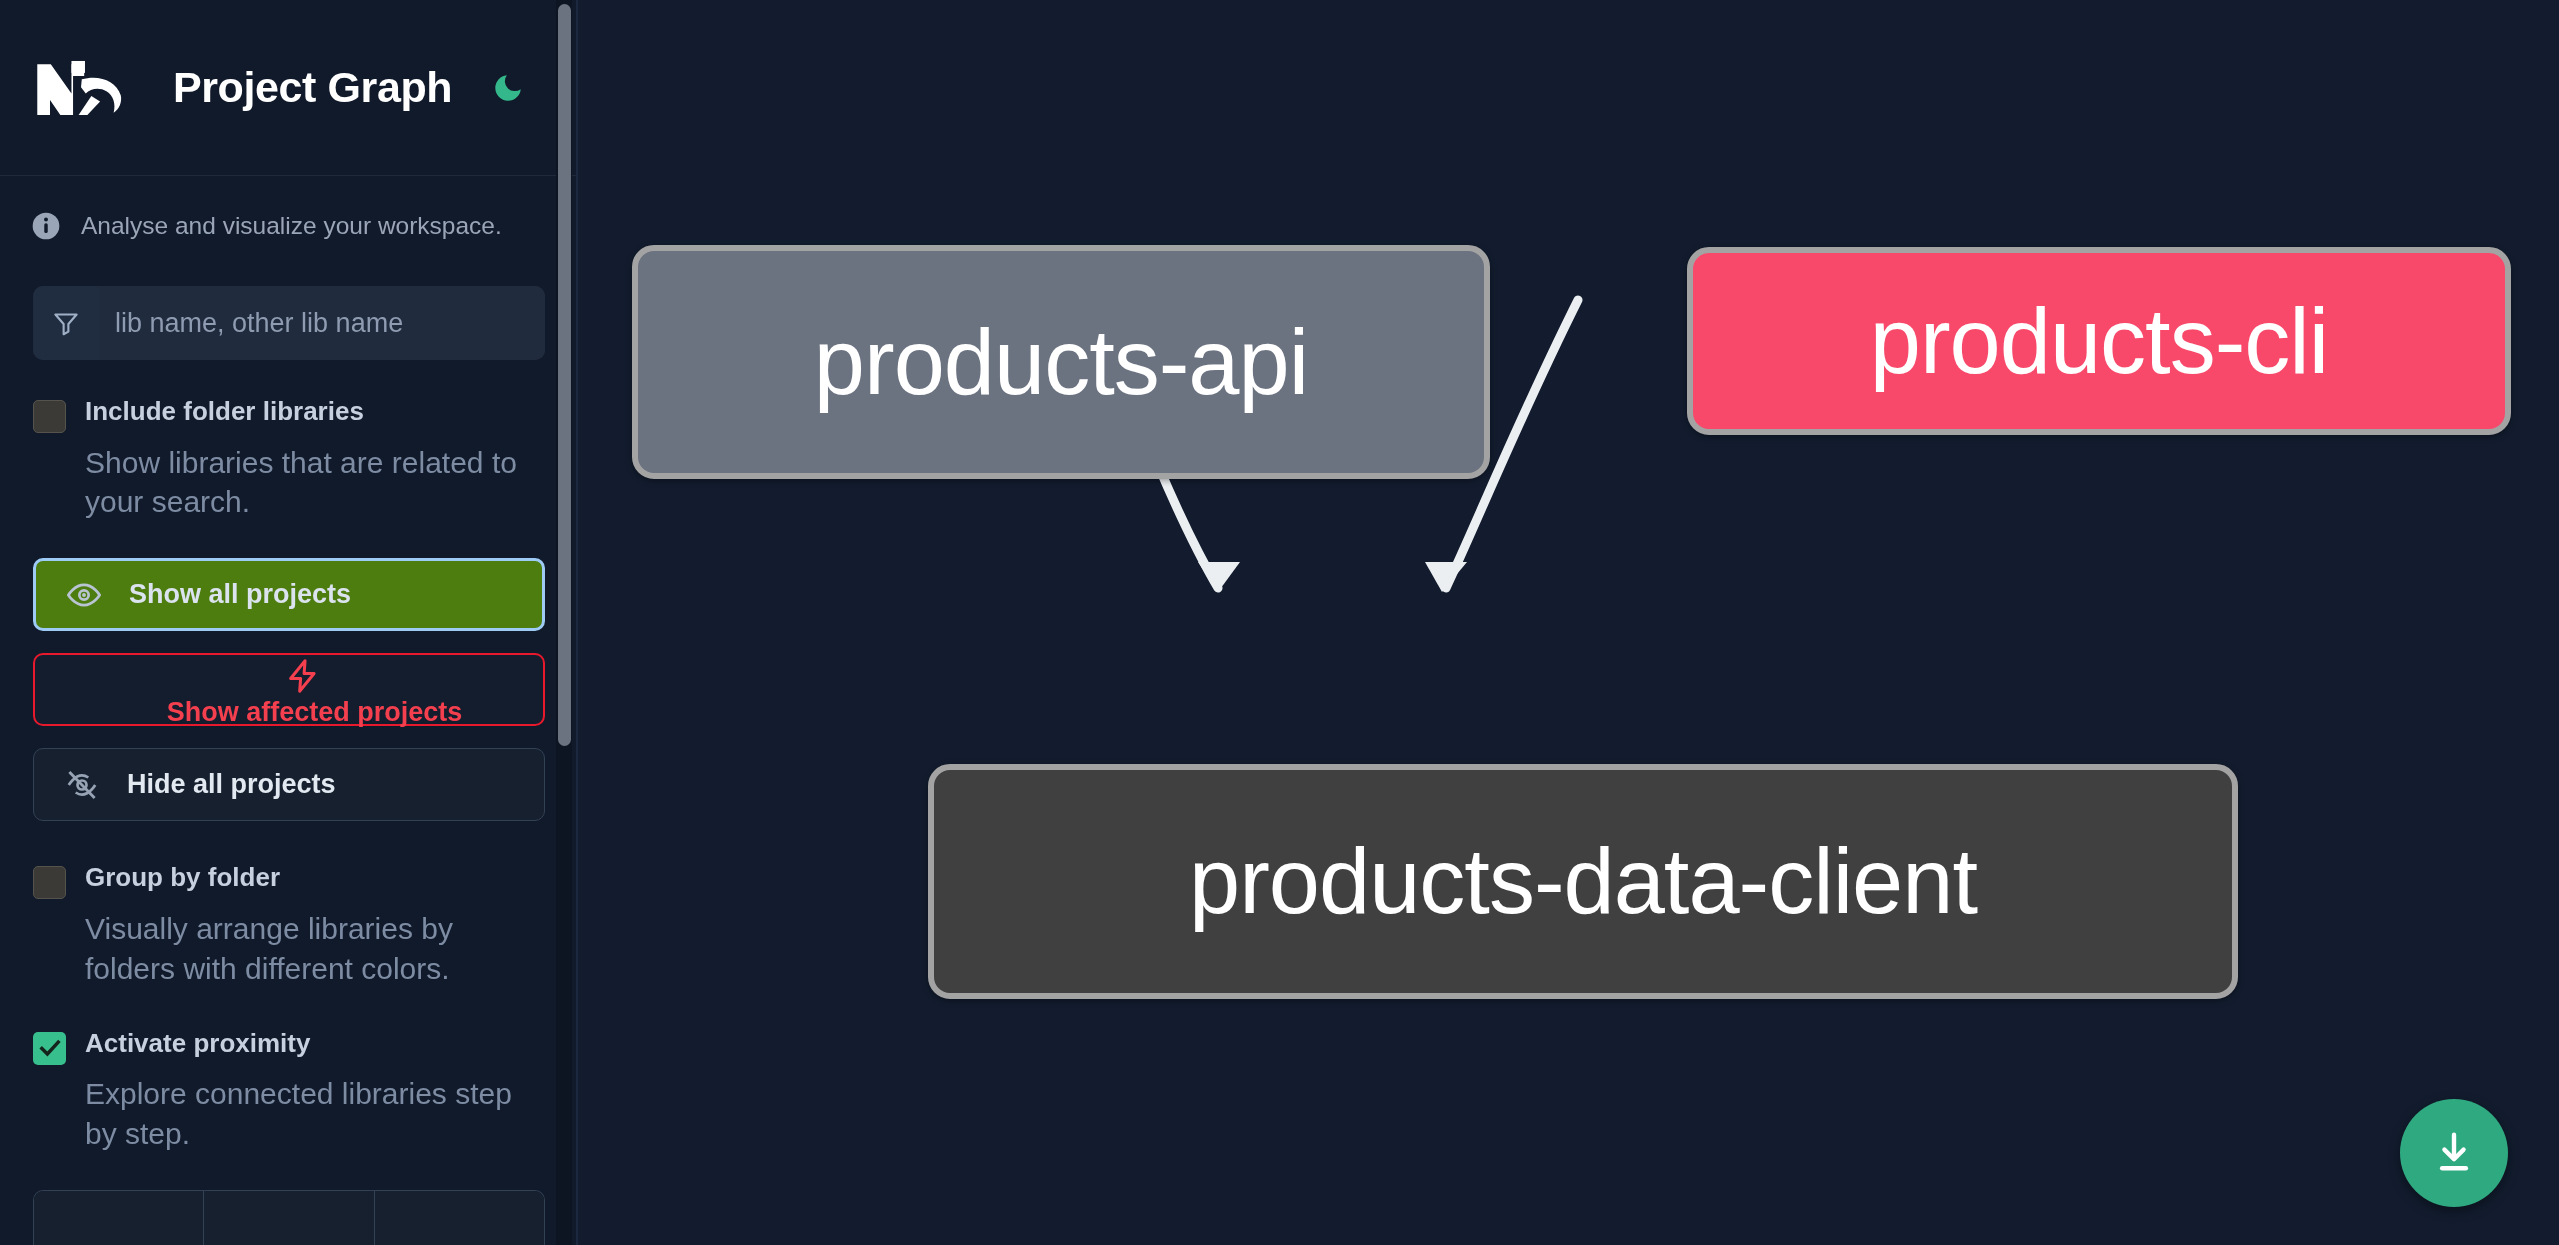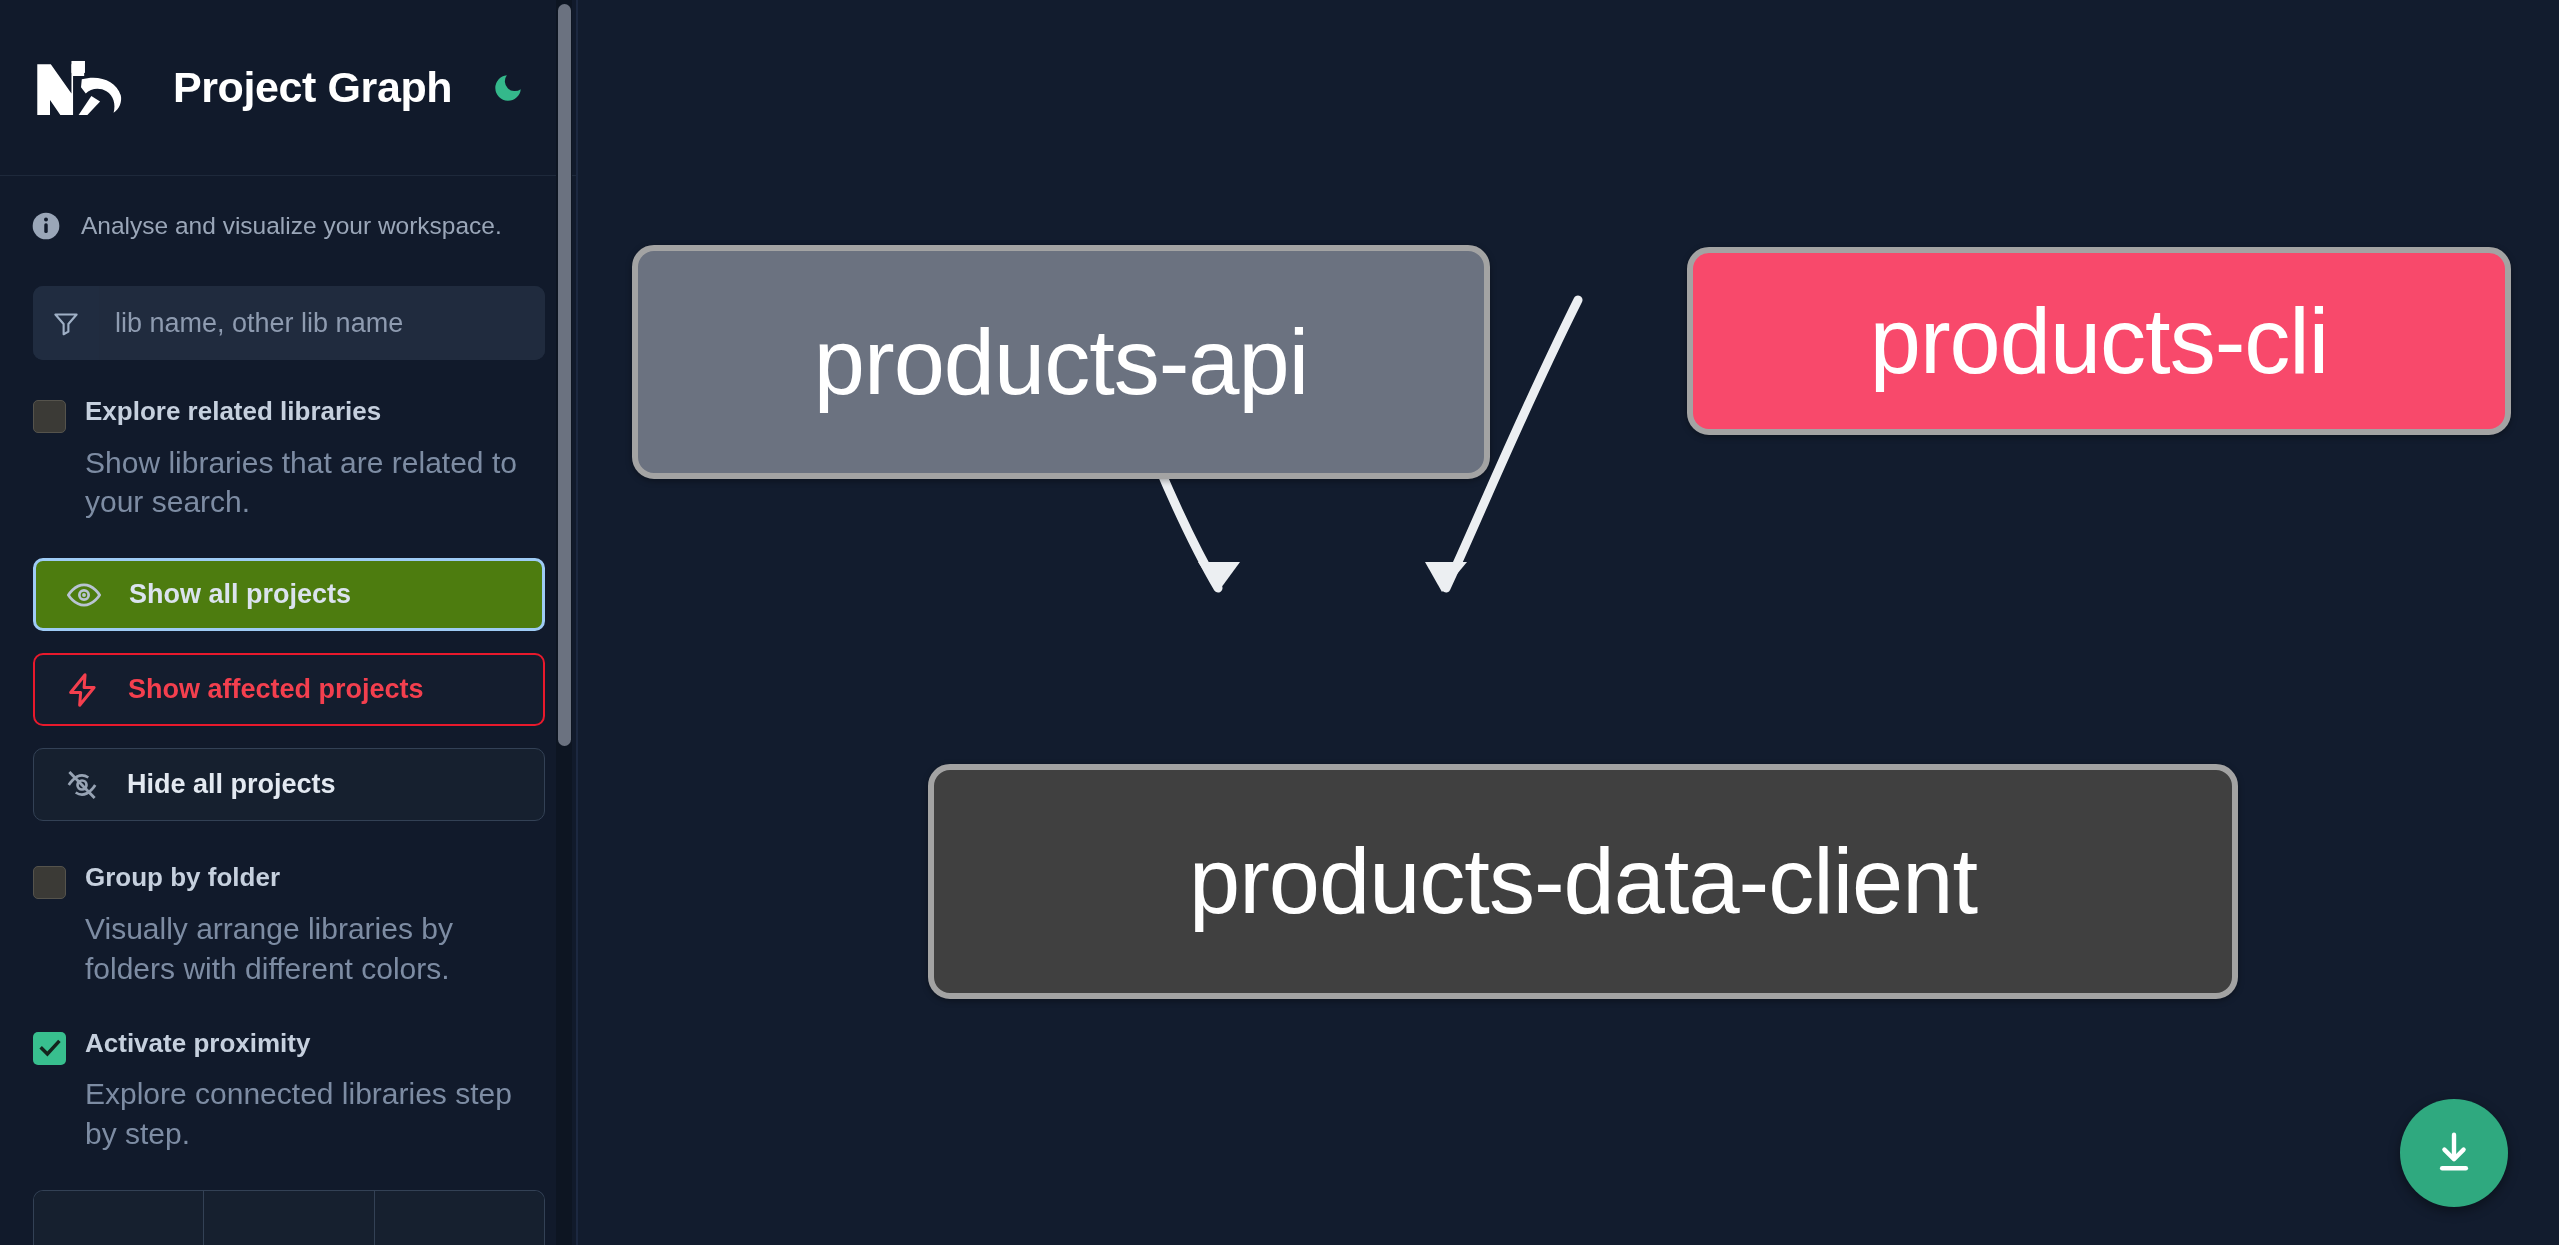--- a/index.html
+++ b/index.html
@@ -155,20 +155,21 @@
     background: #1b2troubling;
   }
   .btn-show-all {
     background: #4d7c0f;
     border: 3px solid #9ecbf5;
     margin-top: 36px;
   }
   .btn-affected {
     background: #141d2e;
     border: 2px solid #e8192c;
+    flex-direction: column;
   }
   .btn-hide-all {
     background: #16202f;
     border: 1px solid #334155;
   }
   .btn-ico {
     width: 42px; height: 42px;
     flex: 0 0 42px;
     display: flex; align-items: center; justify-content: center;
   }
@@ -309,21 +310,21 @@
             <svg viewBox="0 0 24 24" width="30" height="30" aria-hidden="true">
               <path fill="none" stroke="#9fb0c6" stroke-width="1.7" stroke-linejoin="round" d="M3.5 5.2h17l-6.6 7.6v6.1l-3.8 2.1v-8.2z"></path>
             </svg>
           </span>
           <input class="filter-input" type="text" placeholder="lib name, other lib name" value="" style="">
         </div>
 
         <div class="check-row">
           <span class="cbox unchecked"></span>
           <span class="check-text">
-            <div class="check-label">Explore related libraries</div>
+            <div class="check-label">Include folder libraries</div>
             <div class="check-desc">Show libraries that are related to your search.</div>
           </span>
         </div>
 
         <div class="btn btn-show-all">
           <span class="btn-ico">
             <svg viewBox="0 0 24 24" width="36" height="36" aria-hidden="true">
               <path fill="none" stroke="#b9c4d3" stroke-width="1.8" d="M1.6 12S5.5 5.2 12 5.2 22.4 12 22.4 12 18.5 18.8 12 18.8 1.6 12 1.6 12z"></path>
               <circle cx="12" cy="12" r="3.1" fill="none" stroke="#b9c4d3" stroke-width="1.8"></circle>
               <circle cx="12" cy="12" r="1.3" fill="#b9c4d3"></circle>

